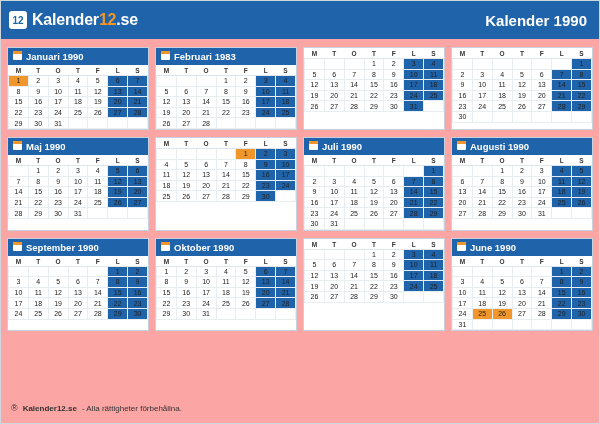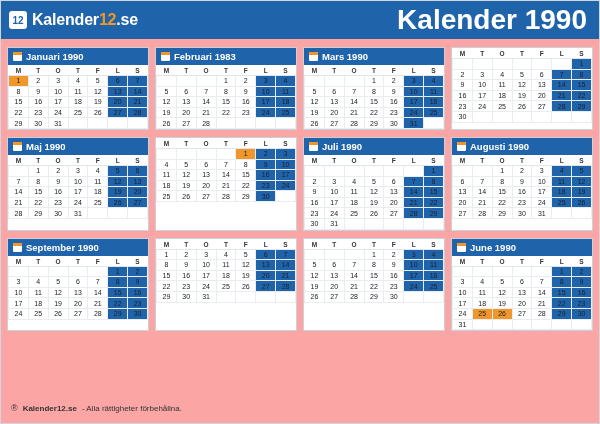--- a/index.html
+++ b/index.html
@@ -30,40 +30,40 @@
     width:18px;height:18px;border-radius:3px;background:#ffffff;
     color:#1f63ab;font-size:10px;font-weight:bold;
     display:flex;align-items:center;justify-content:center;
   }
   .brand-text{
     color:#ffffff;font-size:16px;font-weight:bold;letter-spacing:-0.2px;
   }
   .brand-text .accent{color:#f0962a;}
   .brand-text .tld{font-weight:bold;}
   .title{
-    color:#ffffff;font-size:28px;font-weight:bold;letter-spacing:0px;
+    color:#ffffff;font-size:15px;font-weight:bold;letter-spacing:0px;
   }
   
   .months{
     padding:8px 6px 0 6px;
     display:grid;
     grid-template-columns:repeat(4,1fr);
     grid-template-rows:repeat(3,auto);
     column-gap:6px;row-gap:7px;
   }
   .month{
     border:1px solid #c9d2dc;
     background:#fff;
     box-sizing:border-box;
   }
   .month-title{
     background:#1f63ab;color:#fff;
     font-size:9.5px;font-weight:bold;
     padding:3px 4px 3px 5px;
-    display:flex;align-items:center;gap:4px;
+    display:flex;align-items:flex-start;gap:4px;
   }
   .cal-icon{
     width:9px;height:9px;background:#fff;border-radius:1px;
     position:relative;flex:0 0 auto;
   }
   .cal-icon:before{
     content:"";position:absolute;left:0;top:0;right:0;height:3px;background:#f0962a;
     border-radius:1px 1px 0 0;
   }
   table.cal{
@@ -239,24 +239,20 @@
               <td>28</td>
               <td class="empty">&nbsp;</td>
               <td class="empty">&nbsp;</td>
               <td class="empty">&nbsp;</td>
               <td class="empty">&nbsp;</td>
             </tr>
           </tbody>
         </table>
       </div>
       <div class="month">
-        <div class="month-title">
-          <span class="cal-icon"></span>
-          <span>Mars 1990</span>
-        </div>
         <table class="cal">
           <thead>
             <tr>
               <th>M</th>
               <th>T</th>
               <th>O</th>
               <th>T</th>
               <th>F</th>
               <th>L</th>
               <th>S</th>
@@ -711,20 +707,24 @@
               <td>26</td>
               <td>27</td>
               <td>28</td>
               <td class="wk">29</td>
               <td class="wk">30</td>
             </tr>
           </tbody>
         </table>
       </div>
       <div class="month">
+        <div class="month-title">
+          <span class="cal-icon"></span>
+          <span>Oktober 1990</span>
+        </div>
         <table class="cal">
           <thead>
             <tr>
               <th>M</th>
               <th>T</th>
               <th>O</th>
               <th>T</th>
               <th>F</th>
               <th>L</th>
               <th>S</th>

